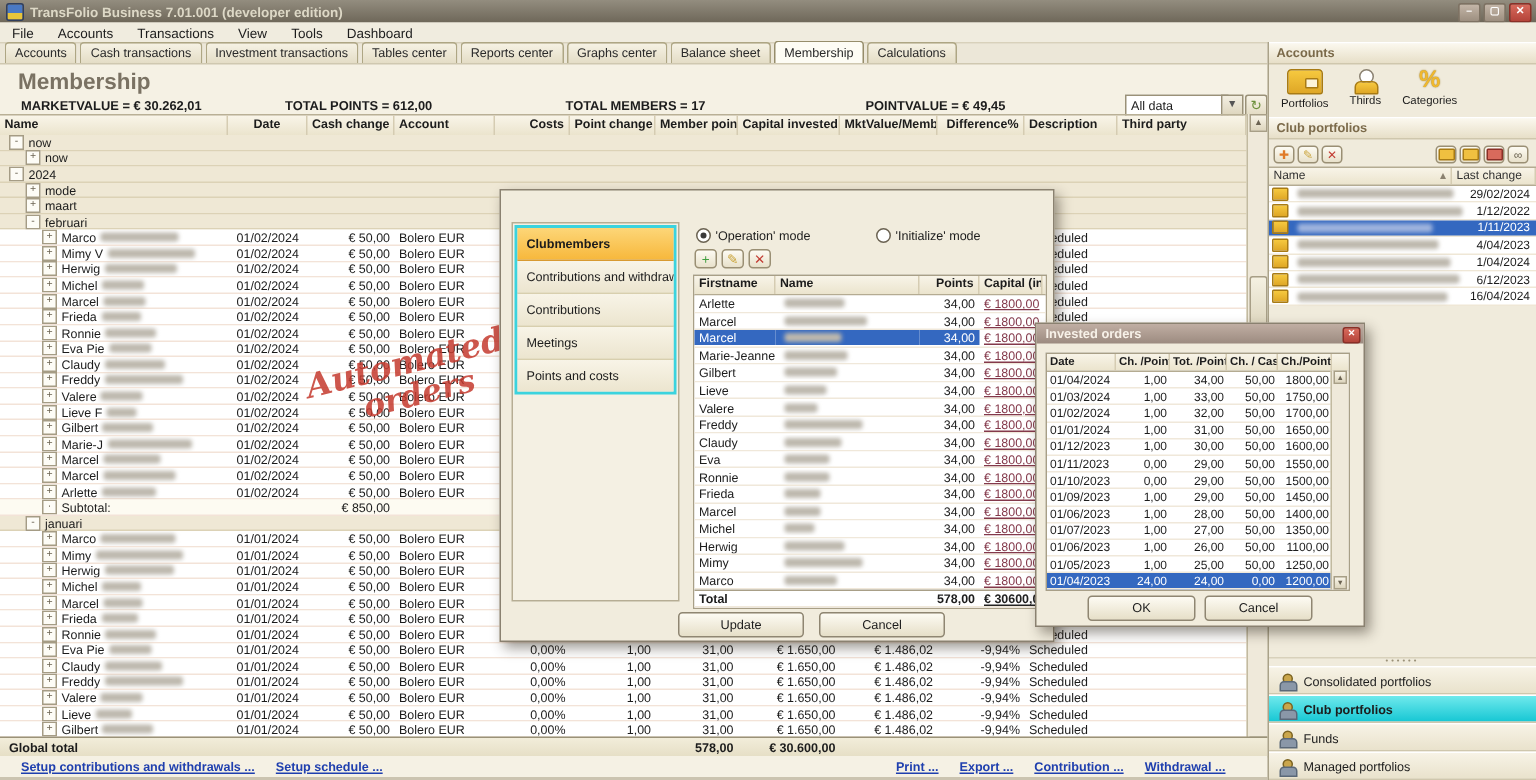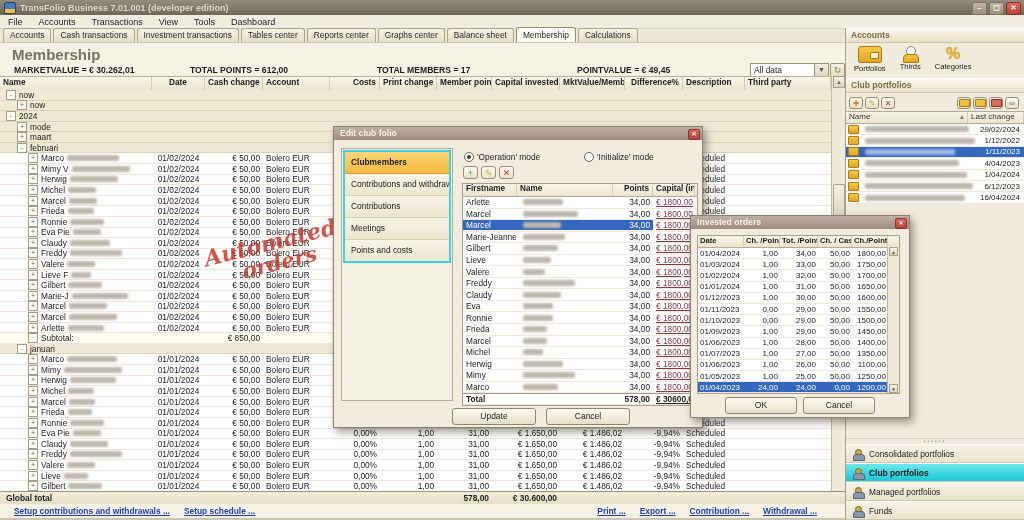--- a/index.html
+++ b/index.html
@@ -153,21 +153,21 @@
     <div class="filterbox">All data</div>
     <div class="filter-arrow">▼</div>
     <div class="refresh-btn">↻</div>
 
     <div class="thead" id="thead">
         <span class="cell" style="width: 152px;">Name</span>
         <span class="cell c" style="width: 53px;">Date</span>
         <span class="cell r" style="width: 58px;">Cash change</span>
         <span class="cell" style="width: 67px;">Account</span>
         <span class="cell r" style="width: 50px;">Costs</span>
-        <span class="cell r" style="width: 57px;">Print change</span>
+        <span class="cell r" style="width: 57px;">Point change</span>
         <span class="cell r" style="width: 55px;">Member points</span>
         <span class="cell r" style="width: 68px;">Capital invested</span>
         <span class="cell r" style="width: 65px;">MktValue/Member</span>
         <span class="cell r" style="width: 58px;">Difference%</span>
         <span class="cell" style="width: 62px;">Description</span>
         <span class="cell" style="flex: 1 1 0%;">Third party</span>
       </div>
     <div id="rows">
         <div class="row grp">
           <span class="cell" style="width: 152px; padding-left: 6px; display: flex; align-items: center;">
@@ -945,34 +945,30 @@
         <div class="snav-item">
           <span class="gicon"></span>
           <span>Consolidated portfolios</span>
         </div>
         <div class="snav-item sel">
           <span class="gicon"></span>
           <span>Club portfolios</span>
         </div>
         <div class="snav-item">
           <span class="gicon"></span>
-          <span>Managed portfolios</span>
+          <span>Funds</span>
         </div>
         <div class="snav-item">
           <span class="gicon"></span>
-          <span>Funds</span>
+          <span>Managed portfolios</span>
         </div>
       </div>
   </div>
 
   <div class="dlg" id="dlgEdit">
-    <div class="dtitle">
-      <span>Edit club folio</span>
-      <span class="dclose">✕</span>
-    </div>
     <div class="navpanel">
       <div class="navstack" id="enav">
           <div class="nav-item sel">Clubmembers</div>
           <div class="nav-item">Contributions and withdrawals</div>
           <div class="nav-item">Contributions</div>
           <div class="nav-item">Meetings</div>
           <div class="nav-item">Points and costs</div>
         </div>
     </div>
     <div class="radio" style="left:130px">

